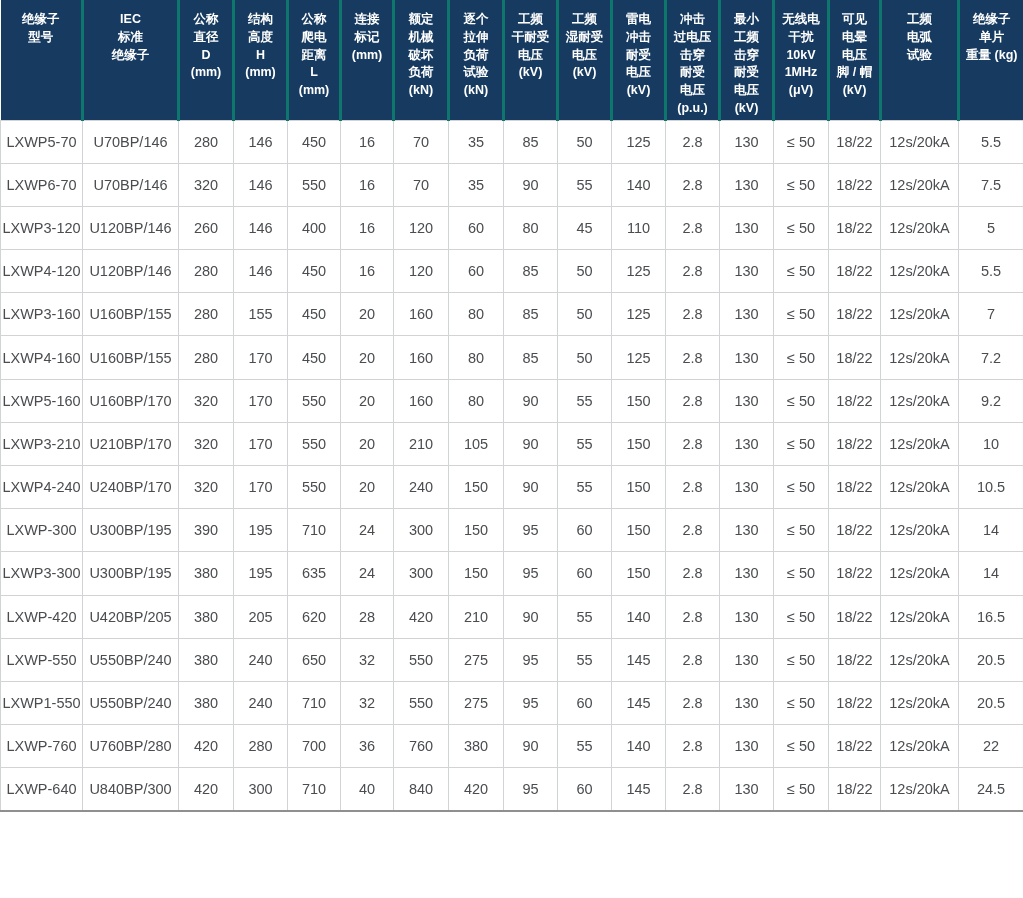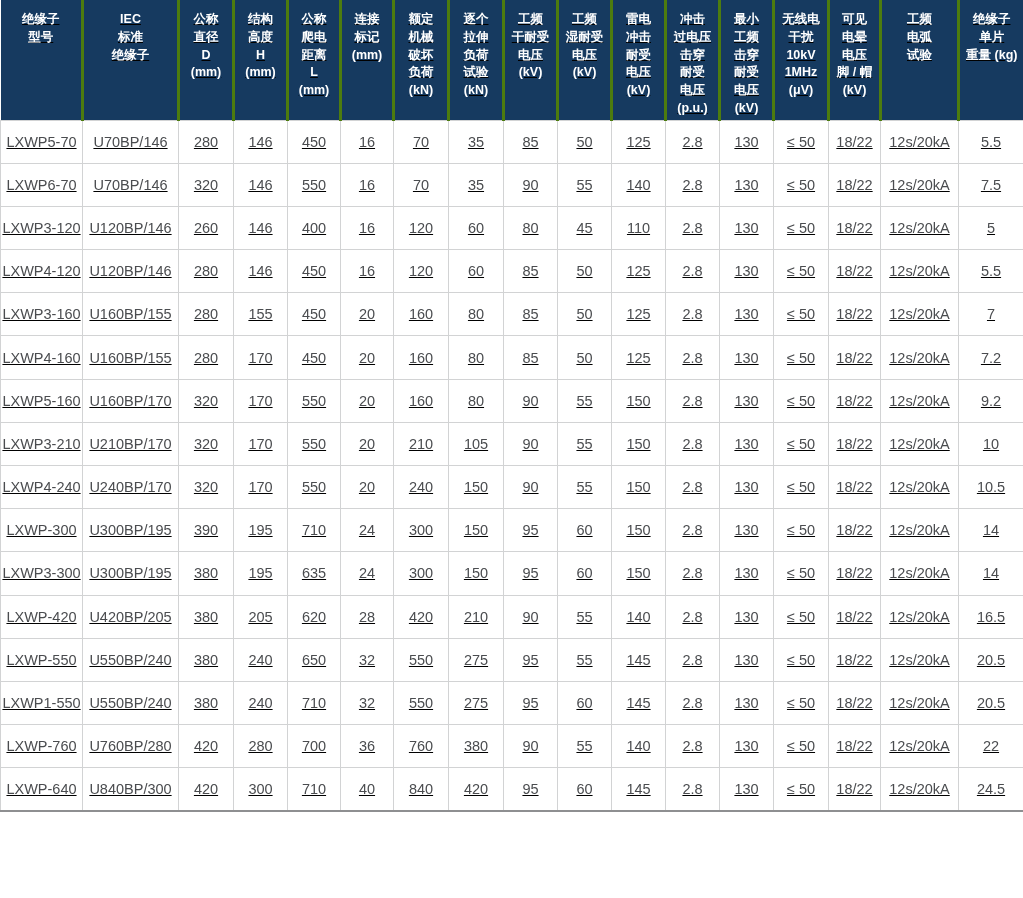--- a/index.html
+++ b/index.html
@@ -12,35 +12,34 @@
     width: 1023px;
     height: 898px;
     overflow: hidden;
     background: #ffffff;
   }
   table.spec-table {
     width: 1023px;
     border-collapse: collapse;
     table-layout: fixed;
     border-bottom: 2px solid #8e8f91;
-    text-decoration: underline;
   }
   table.spec-table thead th {
     background: #163a60;
     color: #ffffff;
     font-weight: 700;
     font-size: 12.5px;
     line-height: 1.42;
     text-align: center;
     vertical-align: top;
     box-sizing: border-box;
     height: 120px;
     padding: 11px 1px 0 1px;
     white-space: pre-line;
-    border-left: 3px solid #4d7c0f;
+    border-left: 3px solid #0f766e;
     border-bottom: 1px solid #d2d3d4;
   }
   table.spec-table thead th:first-child {
     border-left: none;
   }
   table.spec-table tbody td {
     background: #ffffff;
     color: #4a4c4f;
     font-size: 14.5px;
     text-align: center;

